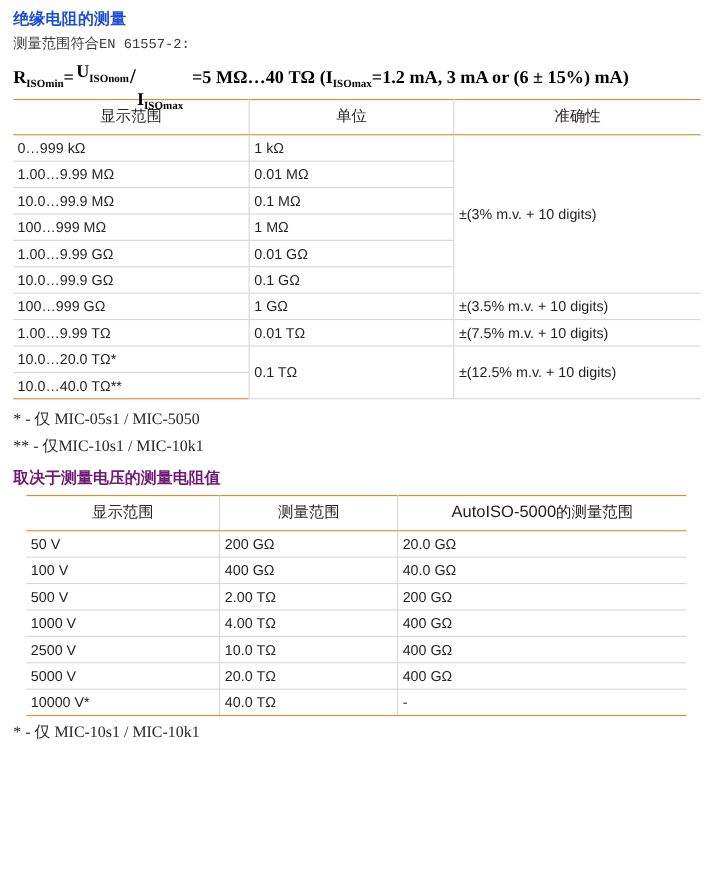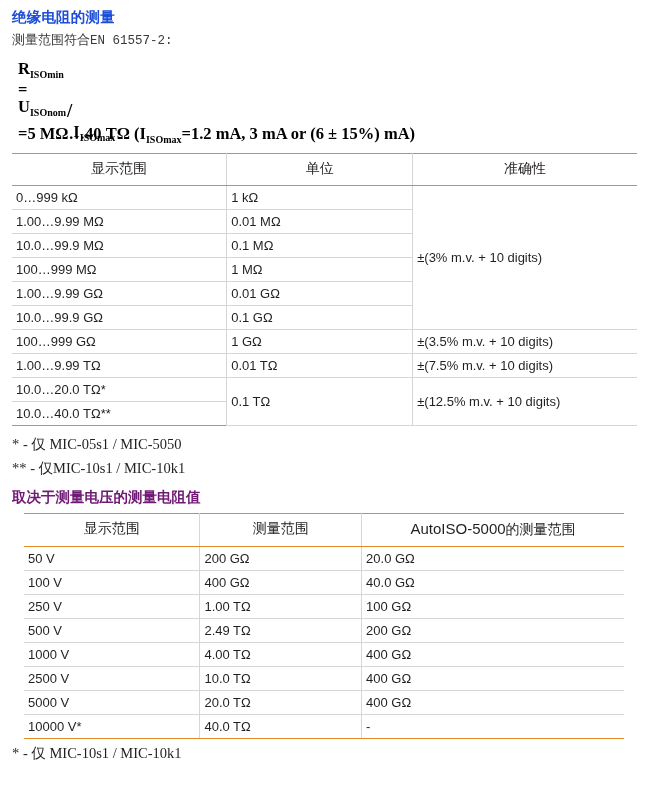--- a/index.html
+++ b/index.html
@@ -41,21 +41,20 @@
   
   .formula {
     margin: 10px 0 8px 2px;
     font-family: "Liberation Serif", serif;
     font-size: 16.5px;
     font-weight: bold;
     color: #000;
     display: flex;
     align-items: baseline;
     white-space: nowrap;
-    flex-direction: column;
   }
   .formula .sub {
     font-size: 10px;
     vertical-align: sub;
     font-weight: bold;
   }
   .frac {
     display: inline-flex;
     align-items: baseline;
     margin: 0 2px;
@@ -222,27 +221,22 @@
         <td class="vline-r">50 V</td>
         <td class="vline-r">200 GΩ</td>
         <td>20.0 GΩ</td>
       </tr>
       <tr class="row-line">
         <td class="vline-r">100 V</td>
         <td class="vline-r">400 GΩ</td>
         <td>40.0 GΩ</td>
       </tr>
       <tr class="row-line">
-        <td class="vline-r">250 V</td>
-        <td class="vline-r">1.00 TΩ</td>
-        <td>100 GΩ</td>
-      </tr>
-      <tr class="row-line">
         <td class="vline-r">500 V</td>
-        <td class="vline-r">2.49 TΩ</td>
+        <td class="vline-r">2.00 TΩ</td>
         <td>200 GΩ</td>
       </tr>
       <tr class="row-line">
         <td class="vline-r">1000 V</td>
         <td class="vline-r">4.00 TΩ</td>
         <td>400 GΩ</td>
       </tr>
       <tr class="row-line">
         <td class="vline-r">2500 V</td>
         <td class="vline-r">10.0 TΩ</td>

